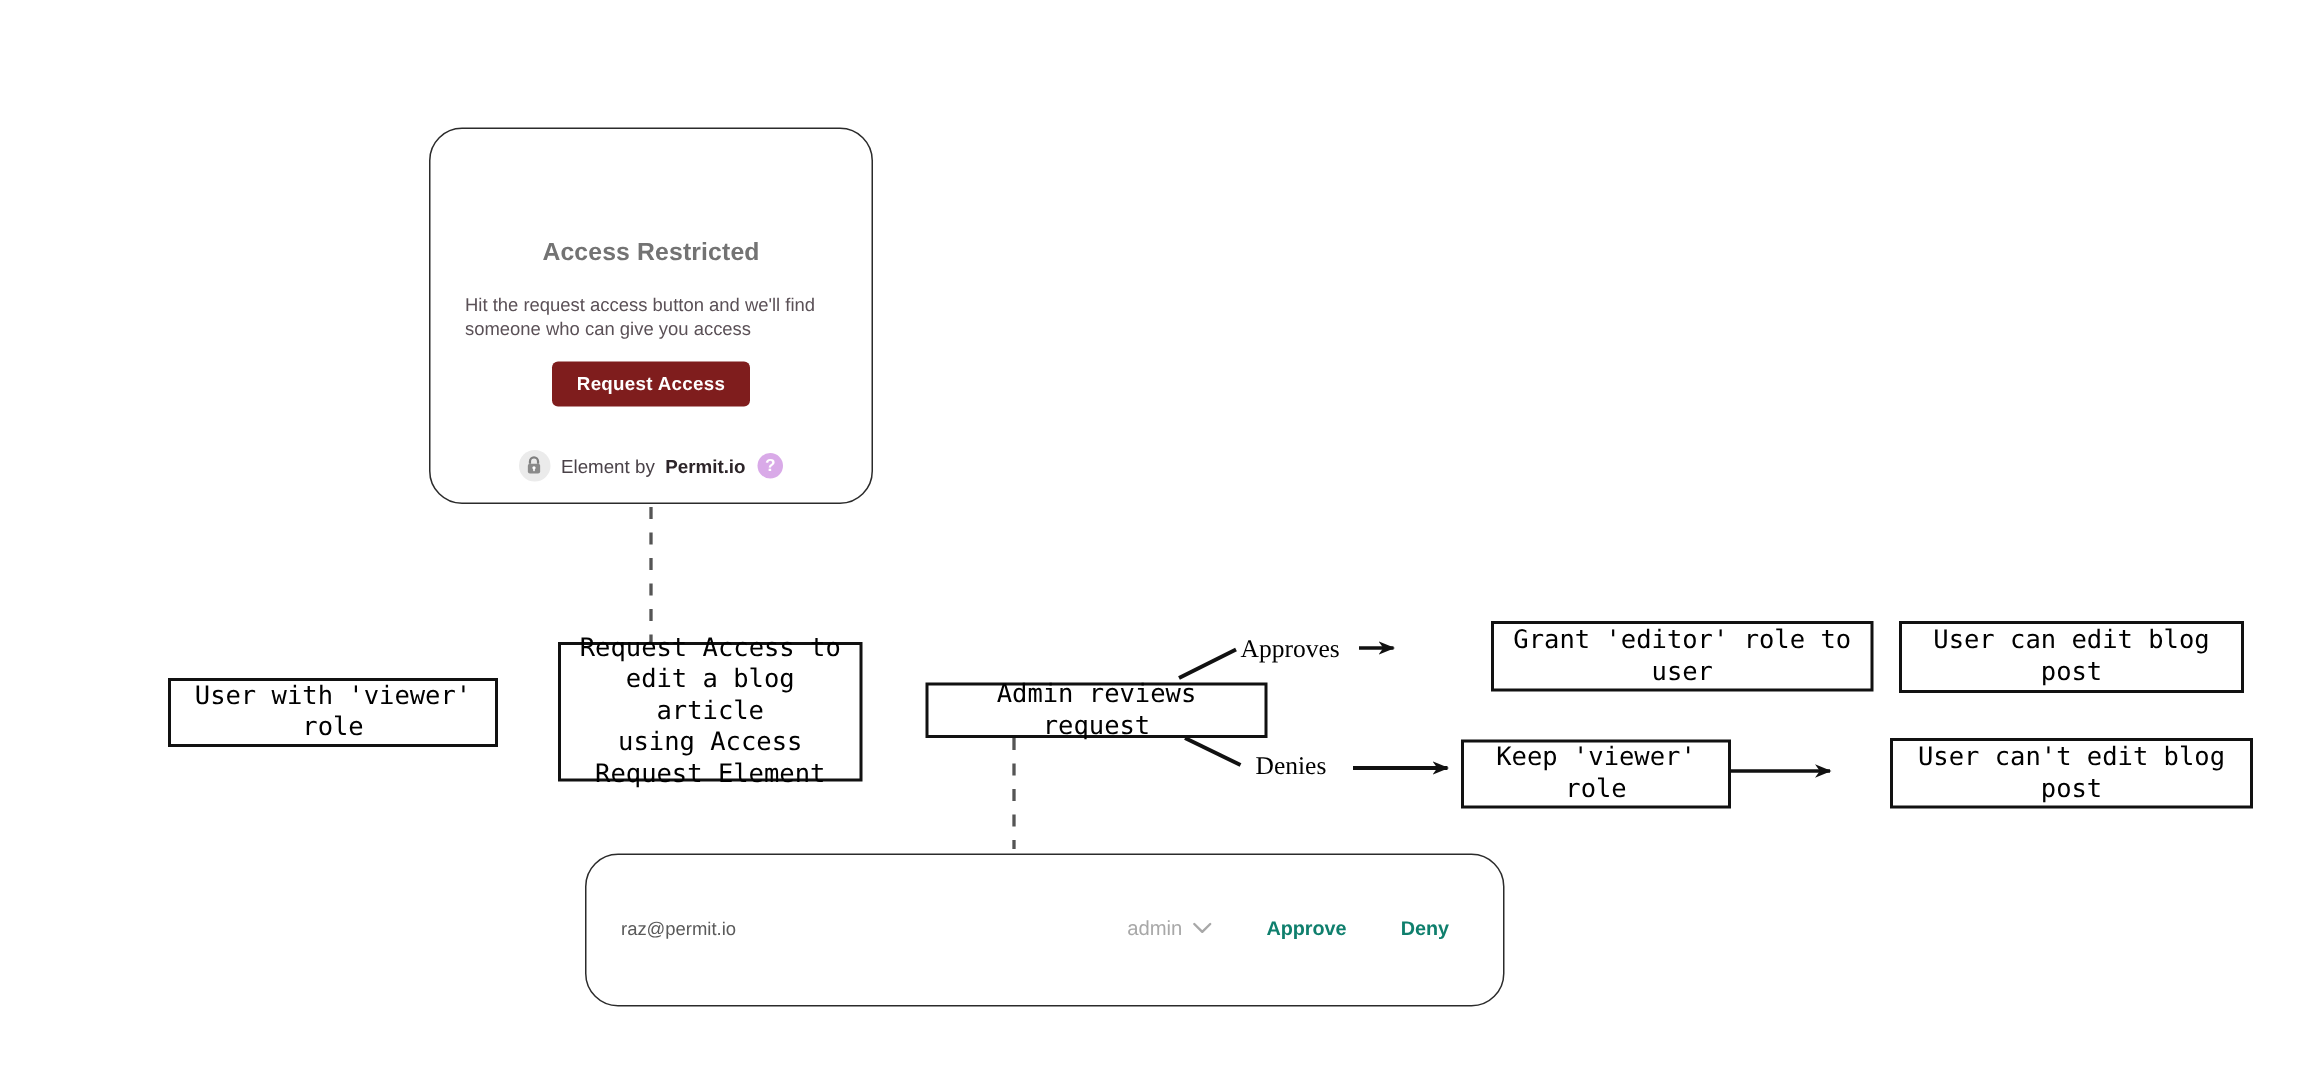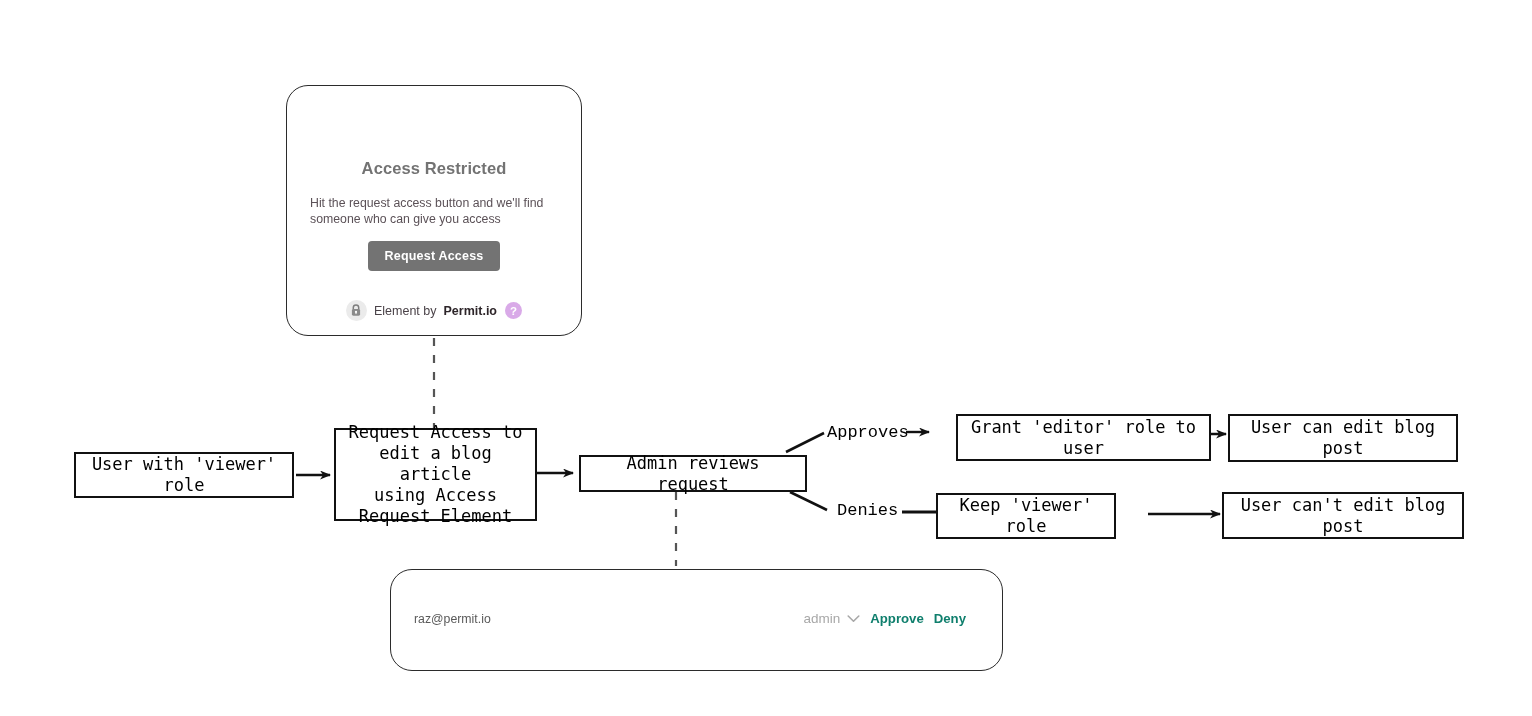--- a/index.html
+++ b/index.html
@@ -40,26 +40,27 @@
     display: flex;
     align-items: center;
     justify-content: center;
     text-align: center;
     font-family: "DejaVu Sans Mono", "Liberation Mono", monospace;
     font-size: 17px;
     line-height: 21px;
     color: #000000;
     padding: 2px 8px;
     white-space: pre-line;
+    margin-left: 38px;
   }
 
   
   .edge-label {
     position: absolute;
-    font-family: Liberation Mono, monospace;
+    font-family: Liberation Serif, serif;
     font-size: 17px;
     line-height: 20px;
     color: #000000;
     white-space: nowrap;
   }
 
   
   #access-card {
     position: absolute;
     left: 286px;
@@ -84,21 +85,21 @@
   #access-card .card-sub {
     margin-top: 17px;
     width: 248px;
     text-align: left;
     font-size: 12.3px;
     line-height: 16px;
     color: #5b5157;
   }
   #request-access-btn {
     margin-top: 14px;
-    background: #737373;
+    background: #7f1d1d;
     color: #ffffff;
     border: none;
     border-radius: 4px;
     font-family: "Liberation Sans", sans-serif;
     font-size: 12.5px;
     font-weight: bold;
     padding: 8px 17px;
     cursor: pointer;
     letter-spacing: 0.2px;
   }
@@ -161,21 +162,21 @@
     align-items: center;
   }
   #requester-email {
     font-size: 12.3px;
     color: #5a5a5a;
   }
   #approval-actions {
     margin-left: auto;
     display: flex;
     align-items: center;
-    gap: 10px;
+    gap: 36px;
     padding-right: 13px;
   }
   #role-select {
     display: flex;
     align-items: center;
     gap: 7px;
     font-size: 13.5px;
     color: #a8a8a8;
     cursor: pointer;
   }

